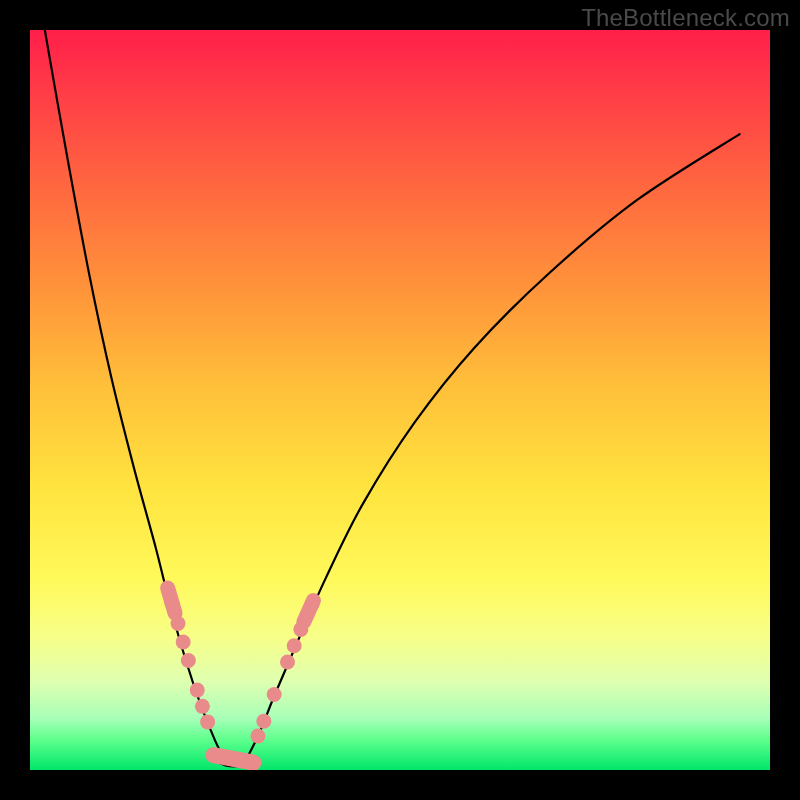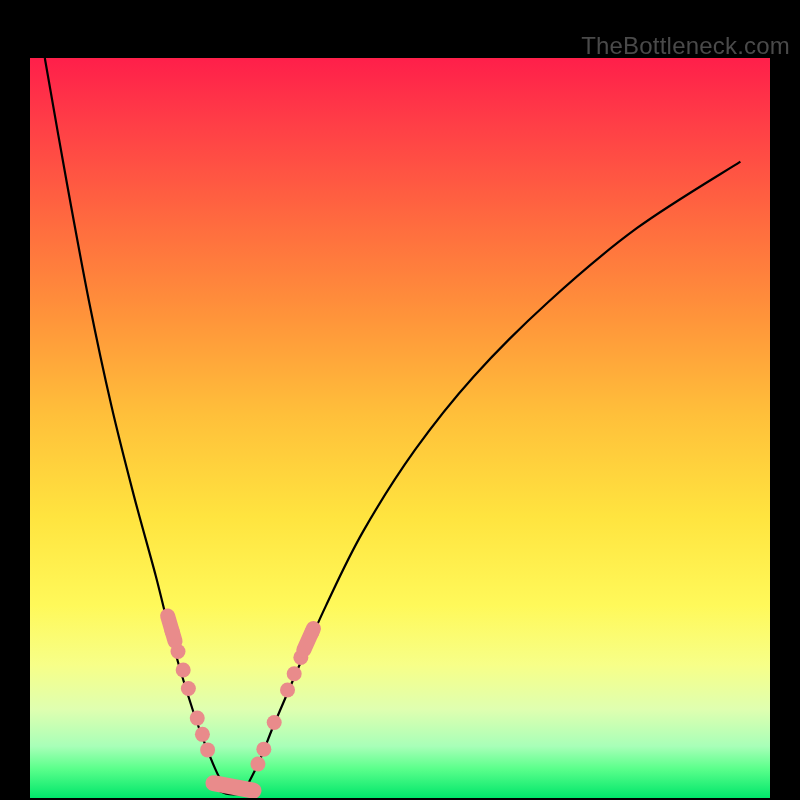--- a/index.html
+++ b/index.html
@@ -9,21 +9,20 @@
     height: 800px;
     overflow: hidden;
     background: #000;
     font-family: Arial, Helvetica, sans-serif;
   }
   .frame {
     position: absolute;
     left: 0; top: 0;
     width: 800px; height: 660px;
     background: #000;
-    margin-top: 28px;
   }
   .plot-area {
     position: absolute;
     left: 30px;
     top: 30px;
     width: 740px;
     height: 740px;
     overflow: hidden;
   }
   .gradient-bg {

